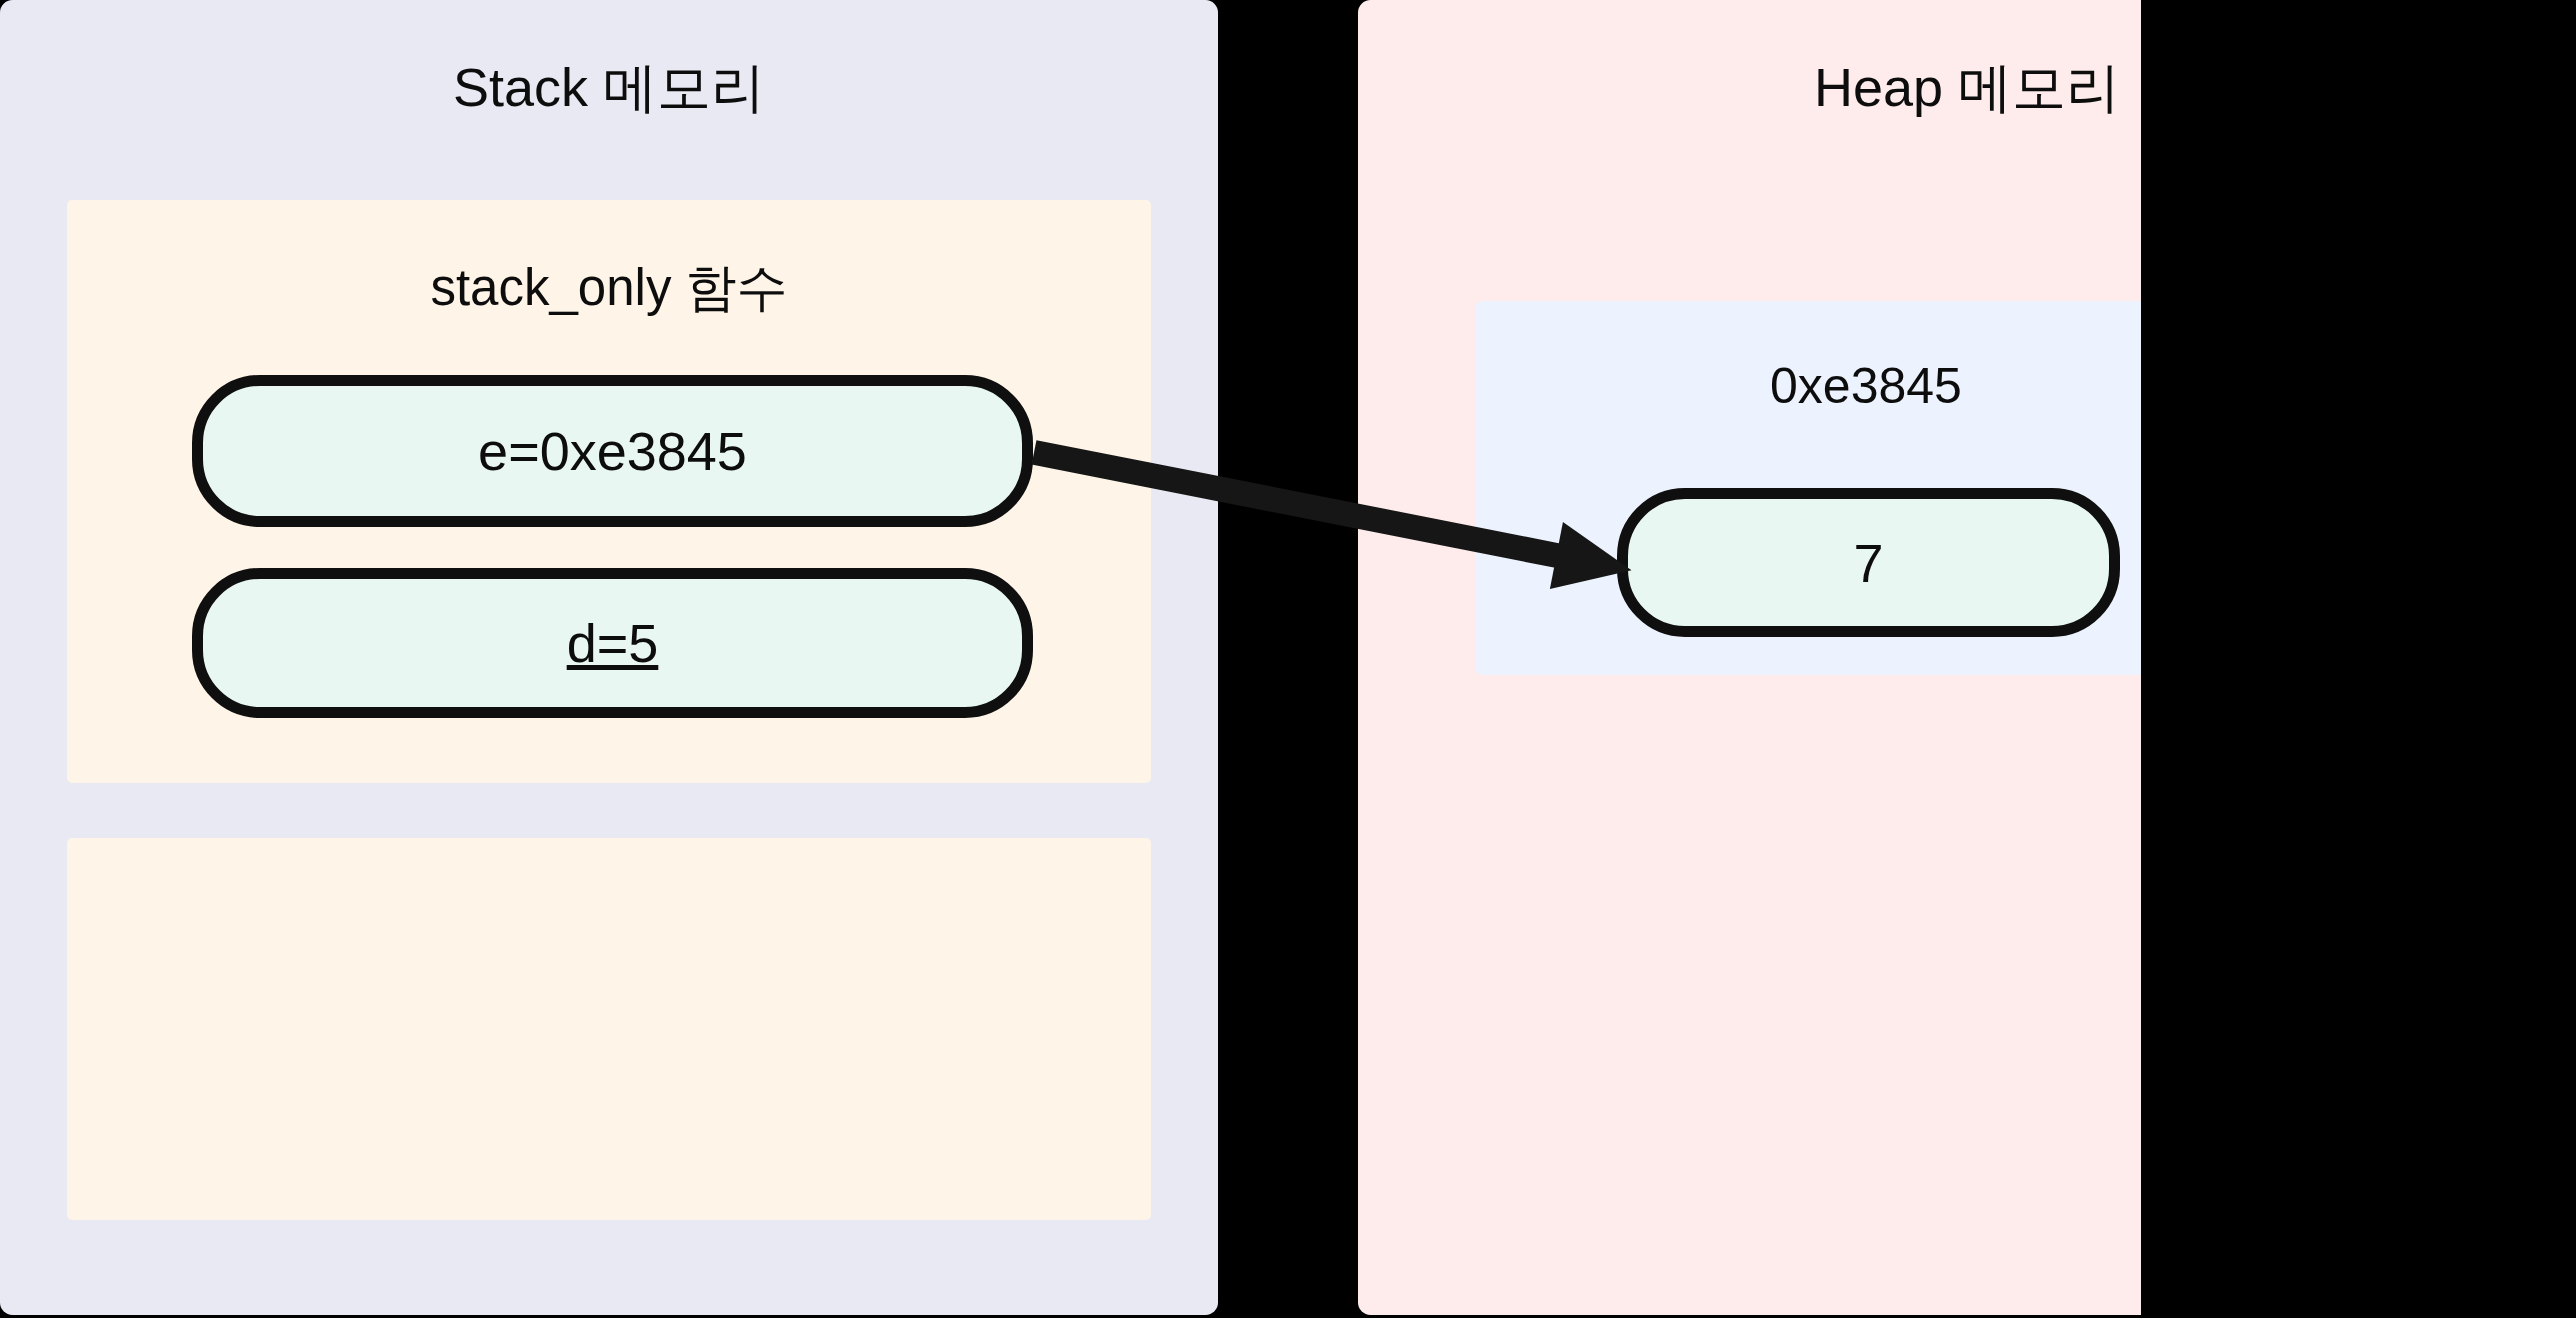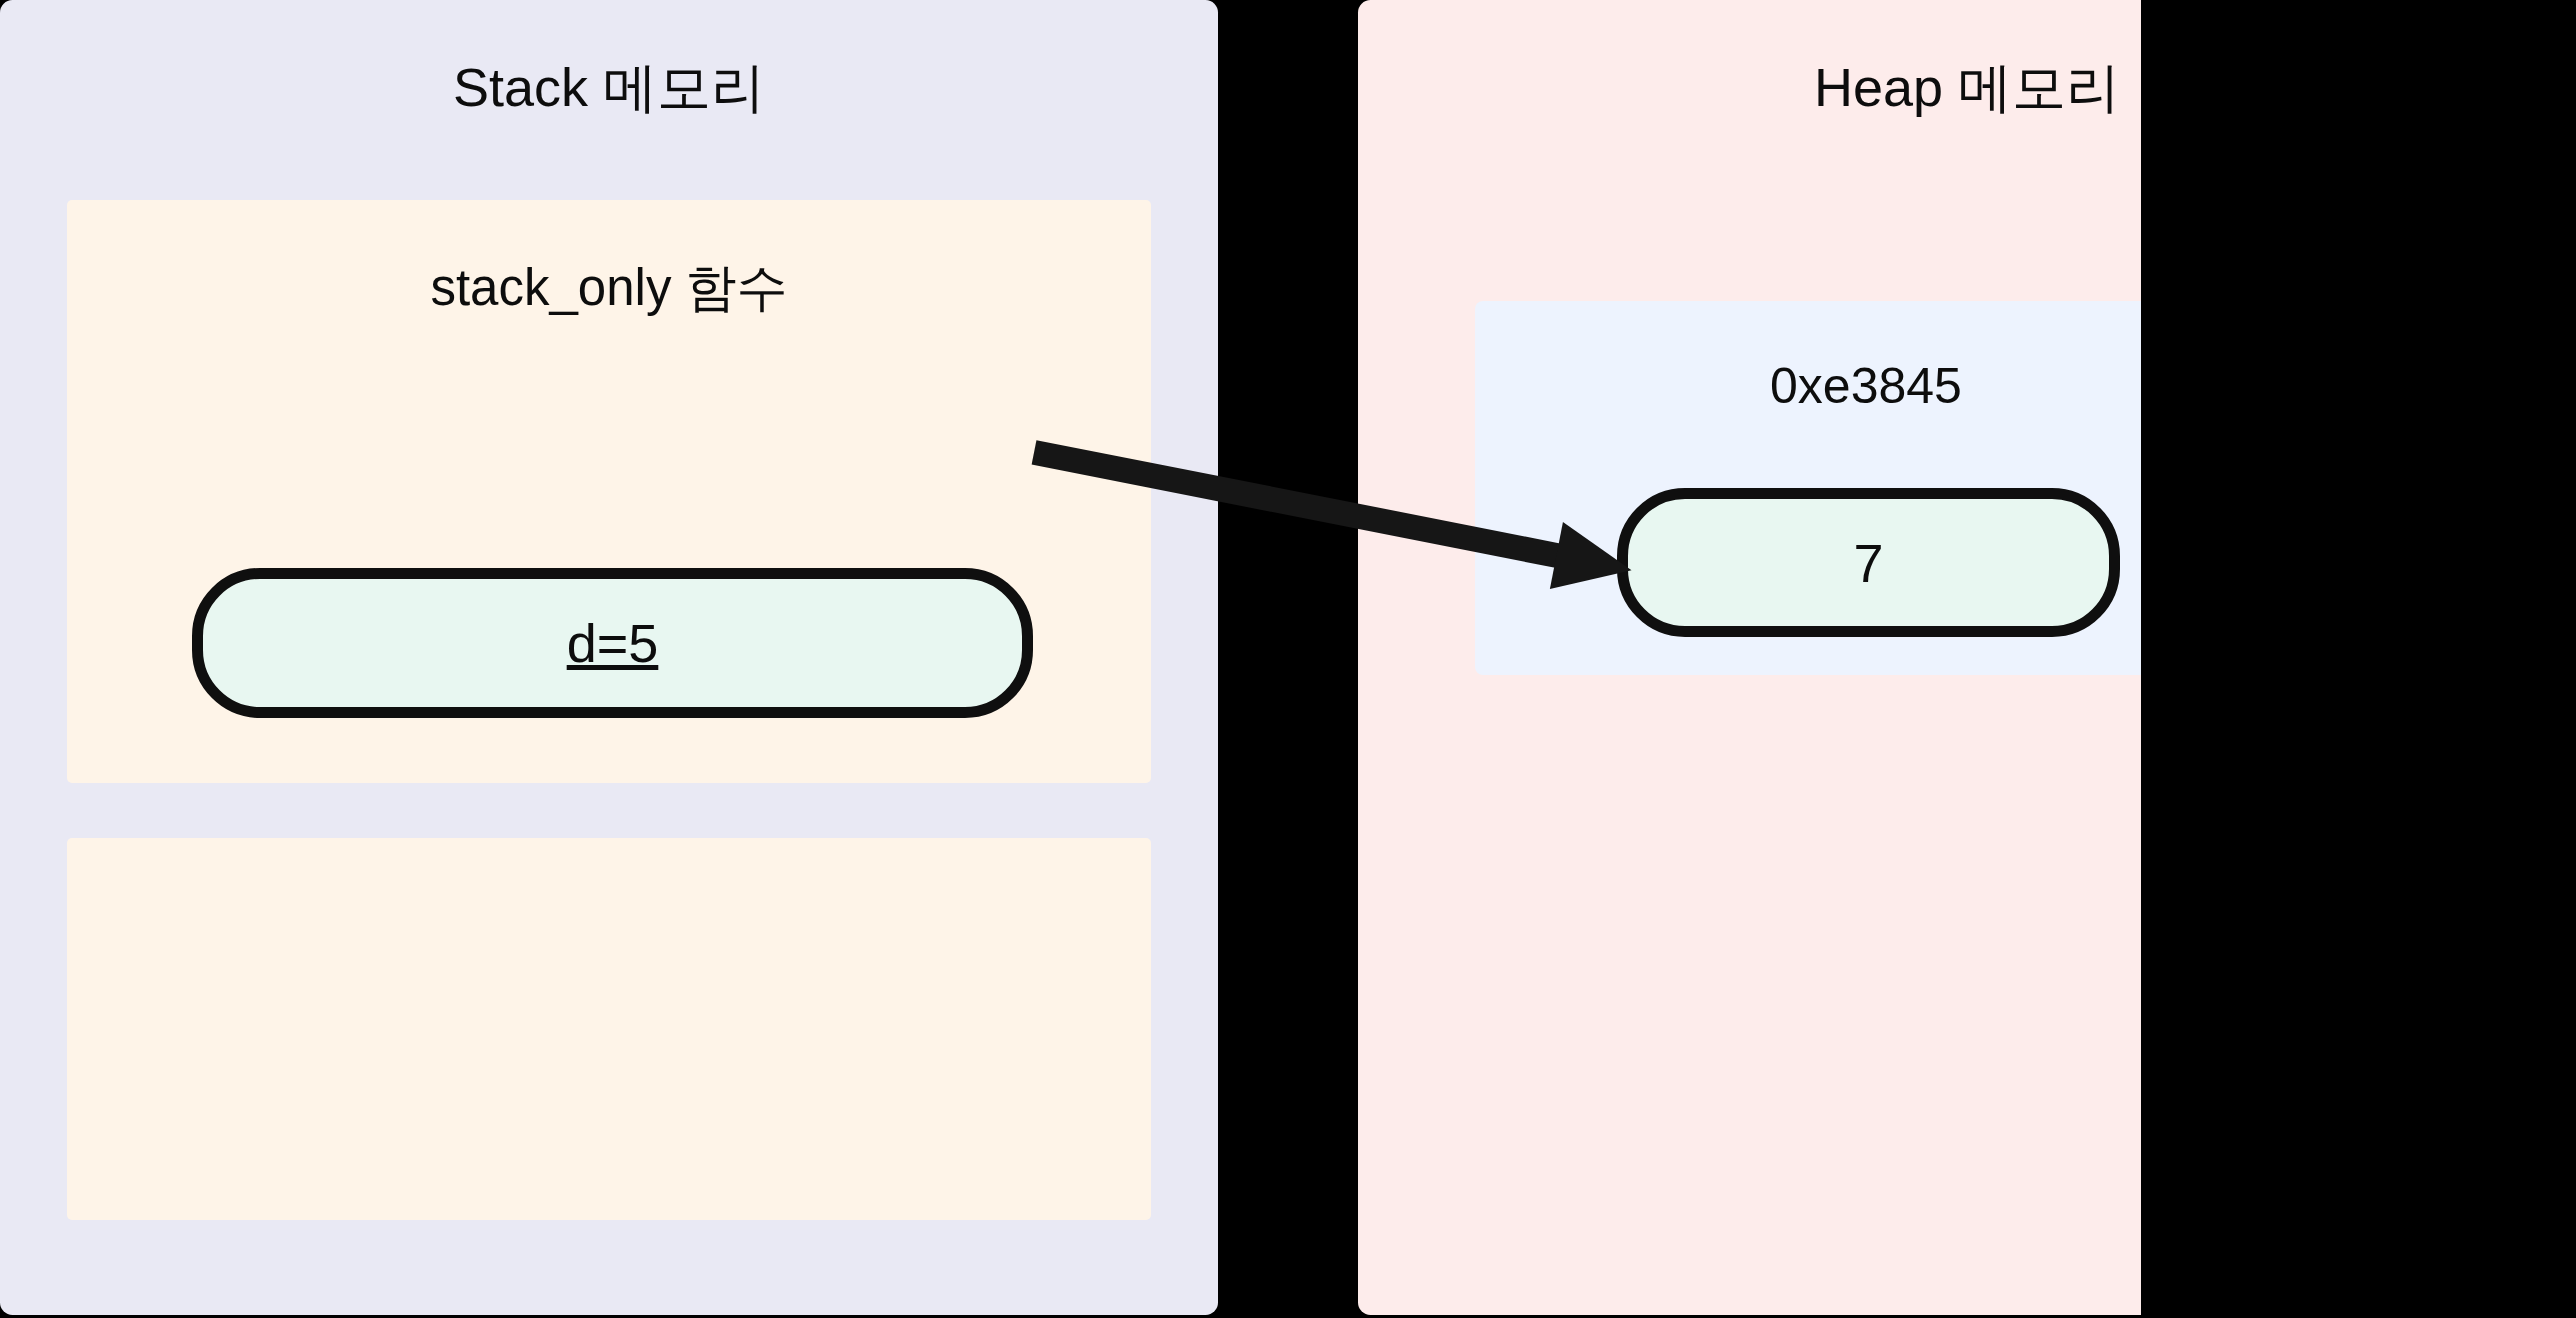--- a/index.html
+++ b/index.html
@@ -70,20 +70,21 @@
 </head>
 <body>
 
 <div class="canvas">
 
   <div class="panel panel-stack">
     <h2 class="panel-title">Stack 메모리</h2>
 
     <div class="frame frame-stack-only">
       <h3 class="frame-title">stack_only 함수</h3>
+      <div class="cell cell-e">e=0xe3845</div>
       <div class="cell cell-d">d=5</div>
     </div>
 
     <div class="frame frame-main">
     </div>
   </div>
 
   <div class="panel panel-heap">
     <h2 class="panel-title">Heap 메모리</h2>
 

